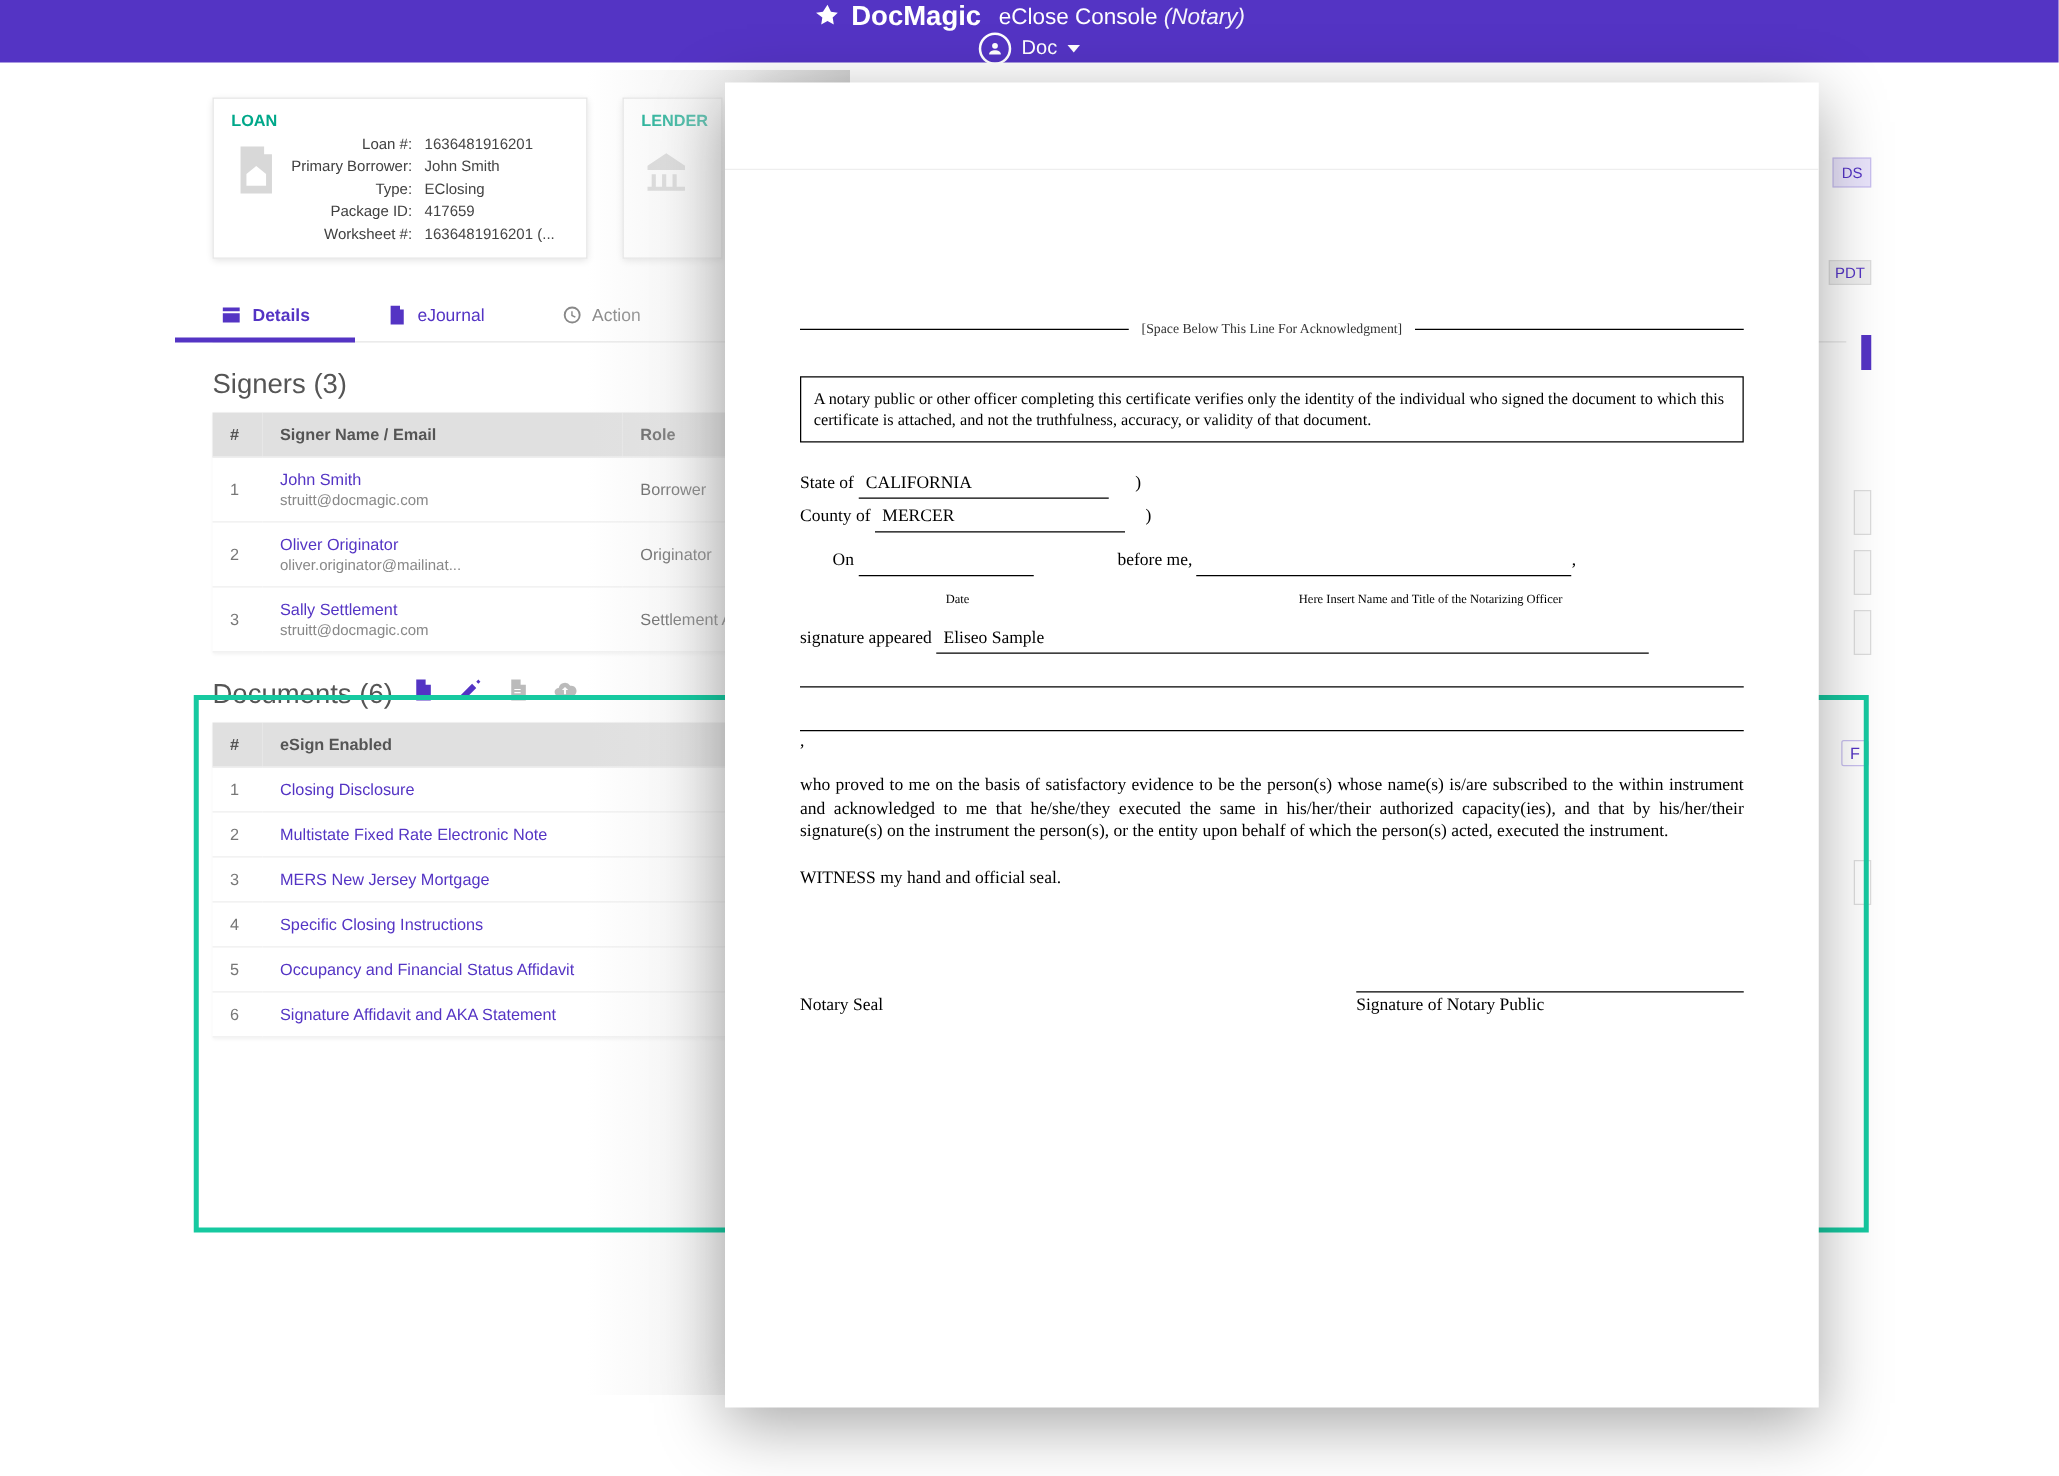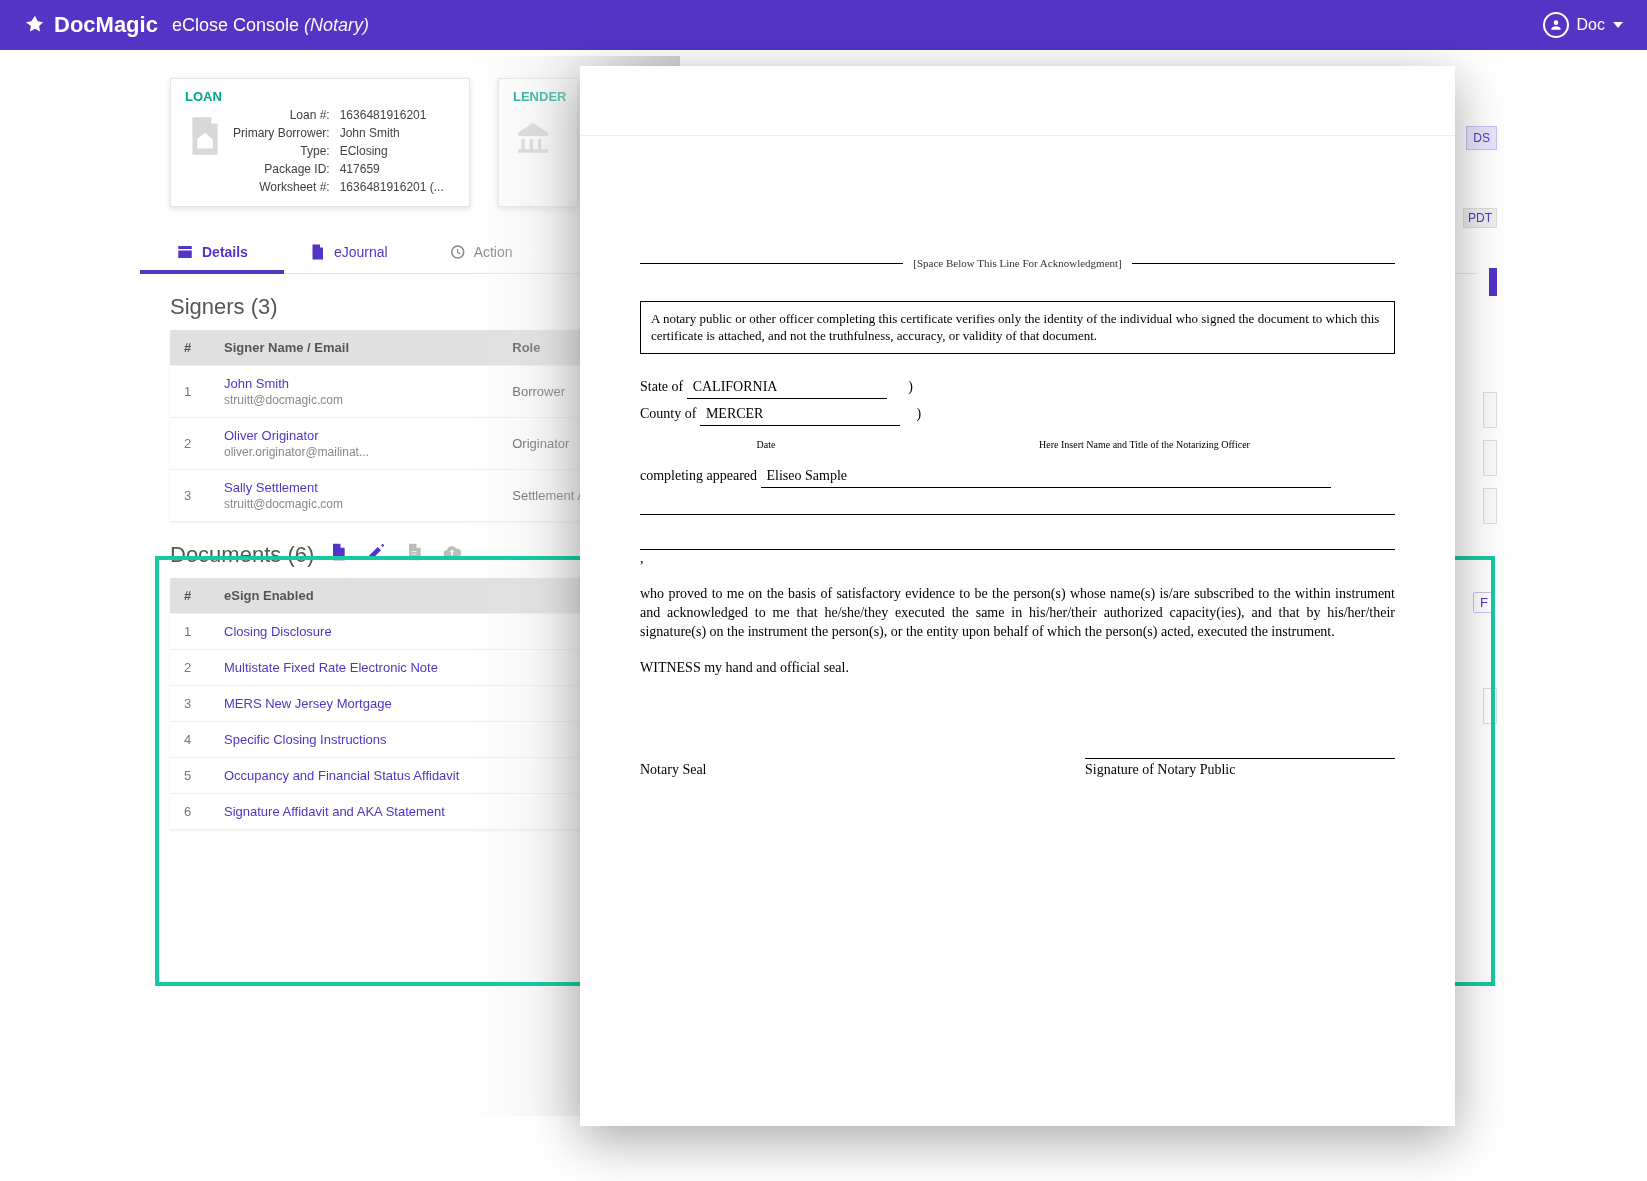--- a/index.html
+++ b/index.html
@@ -1,19 +1,19 @@
 <!DOCTYPE html>
 <html><head>
 <meta charset="utf-8">
 <style>
   * { box-sizing: border-box; margin: 0; padding: 0; }
   body { font-family: "Helvetica Neue", Arial, sans-serif; background: #fff; color: #333; width: 1647px; height: 1181px; overflow: hidden; position: relative; }
 
   
-  .topbar { background: #5434c4; height: 50px; display: flex; align-items: center; padding: 0 24px; color: #fff; justify-content: space-between; }
+  .topbar { background: #5434c4; height: 50px; display: flex; align-items: center; padding: 0 24px; color: #fff; justify-content: space-between; flex-direction: column; }
   .topbar-left { display: flex; align-items: center; gap: 14px; }
   .brand { display: flex; align-items: center; gap: 8px; font-size: 22px; font-weight: 600; }
   .brand svg { width: 22px; height: 22px; }
   .console-label { font-size: 18px; font-weight: 400; text-align: center; }
   .console-label .notary { font-style: italic; opacity: .95; }
   .topbar-right { display: flex; align-items: center; gap: 8px; cursor: pointer; }
   .avatar-circle { width: 26px; height: 26px; border: 2px solid #fff; border-radius: 50%; display:flex; align-items:center; justify-content:center; }
   .avatar-circle svg { width:14px; height:14px; fill:#fff; }
   .caret-down { width:0; height:0; border-left:5px solid transparent; border-right:5px solid transparent; border-top:6px solid #fff; }
 
@@ -290,31 +290,41 @@
       <span>State of</span>
       <span class="uline">CALIFORNIA</span>
       <span style="margin-left:18px;">)</span>
     </div>
     <div class="field-row">
       <span>County of</span>
       <span class="uline">MERCER</span>
       <span style="margin-left:13px;">)</span>
     </div>
 
+    <div class="two-col" style="margin-top:14px; margin-left:26px;">
+      <div class="slot small">
+        <span>On</span>
+        <span class="uline blank">&nbsp;</span>
+      </div>
+      <div class="slot">
+        <span>before me,</span>
+        <span class="uline wide">&nbsp;</span>,
+      </div>
+    </div>
     <div class="two-col" style="margin-top:12px; margin-left:26px;">
       <div class="slot small">
           <span class="tiny">Date</span>
         </div>
       <div class="slot">
           <span class="tiny">Here Insert Name and Title of the Notarizing Officer</span>
         </div>
     </div>
 
     <div class="field-row" style="margin-top:16px;">
-      <span>completing appeared</span>
+      <span>signature appeared</span>
       <span class="uline" style="min-width:570px;">Eliseo Sample</span>
     </div>
     <span class="uline long">&nbsp;</span>
     <div style="margin-top:14px;">
       <span class="uline long" style="min-width:700px;">&nbsp;</span><span>,</span>
     </div>
 
     <div class="body-text">who proved to me on the basis of satisfactory evidence to be the person(s) whose name(s) is/are subscribed to the within instrument and acknowledged to me that he/she/they executed the same in his/her/their authorized capacity(ies), and that by his/her/their signature(s) on the instrument the person(s), or the entity upon behalf of which the person(s) acted, executed the instrument.</div>
     <div class="body-text" style="margin-top:18px;">WITNESS my hand and official seal.</div>
 

